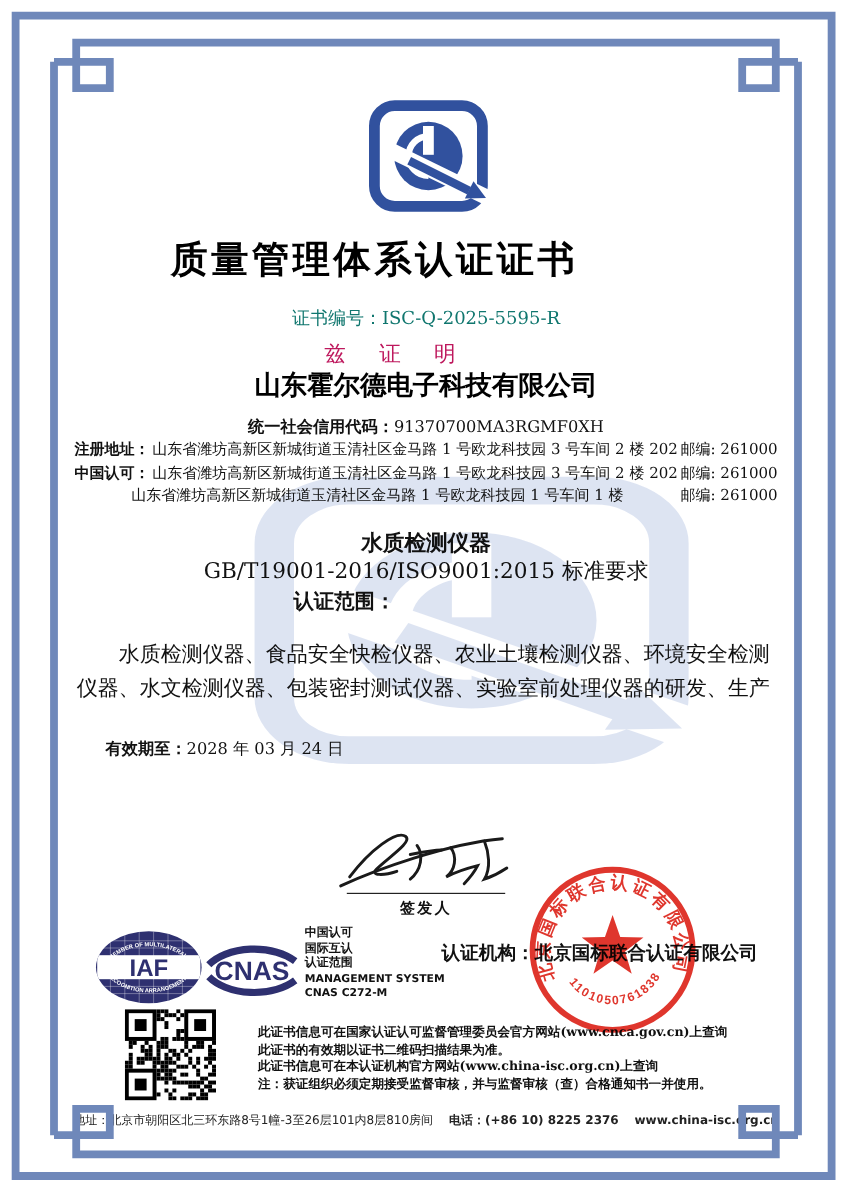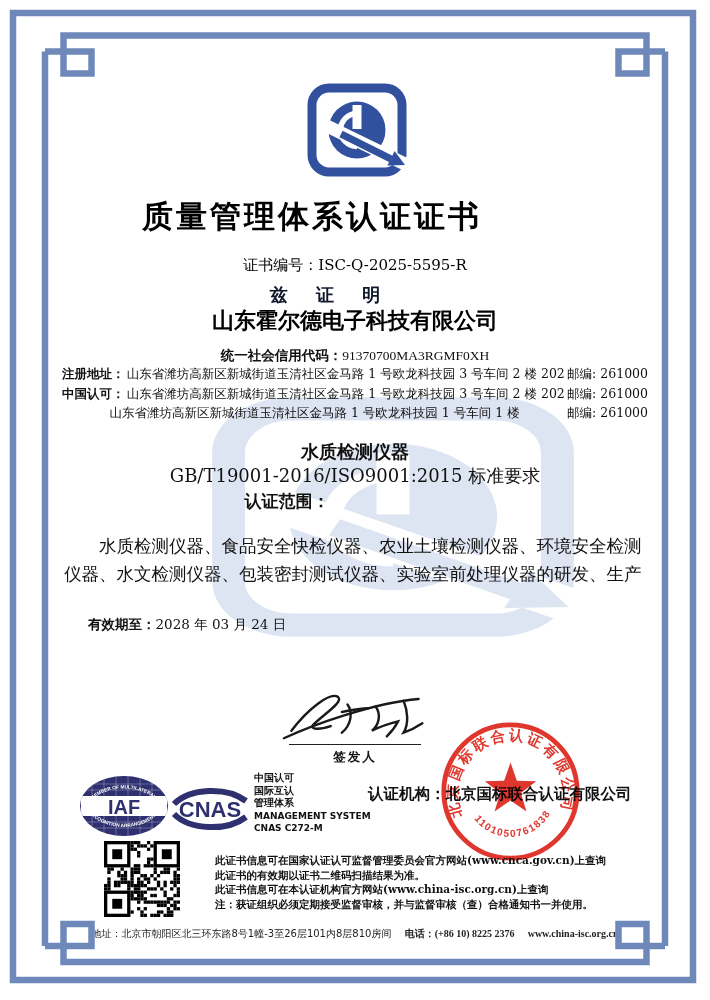--- a/index.html
+++ b/index.html
@@ -5,26 +5,26 @@
   html,body{margin:0;padding:0;width:710px;height:1000px;overflow:hidden;background:#fff;}
   .page{position:relative;width:710px;height:1000px;background:#fff;
         font-family:"DejaVu Serif","Liberation Serif",serif;color:#111;}
   svg{display:block;}
   .border-svg{position:absolute;left:0;top:0;z-index:4;pointer-events:none;}
   .watermark{position:absolute;left:203px;top:396px;z-index:0;opacity:.55;}
   .content{position:absolute;left:0;top:0;width:710px;height:1000px;z-index:1;}
   .logo-svg{position:absolute;left:305px;top:83px;}
   .title{position:absolute;top:196px;left:0;width:624px;text-align:center;
          font-size:31px;font-weight:bold;letter-spacing:3px;color:#000;}
-  .certno{position:absolute;top:256px;left:0;width:710px;text-align:center;font-size:15px;color:#000000;}
+  .certno{position:absolute;top:256px;left:0;width:710px;text-align:center;font-size:15px;color:#0f766e;}
   .hereby{position:absolute;top:283px;left:0;width:650px;text-align:center;
-          font-size:18px;font-weight:bold;letter-spacing:11px;text-indent:11px;color:#0f172a;}
+          font-size:18px;font-weight:normal;letter-spacing:11px;text-indent:11px;color:#be185d;}
   .company{position:absolute;top:306px;left:0;width:710px;text-align:center;
            font-size:22px;font-weight:bold;color:#000;}
-  .credit{position:absolute;top:347px;left:0;width:710px;text-align:center;font-size:13.5px;font-family:Liberation Serif, serif;}
+  .credit{position:absolute;top:347px;left:0;width:710px;text-align:center;font-size:13.5px;}
   .credit .lab{font-weight:bold;}
   .addr-rows{position:absolute;top:366px;left:62px;width:586px;font-size:12.5px;}
   .addr-row{display:flex;align-items:baseline;height:19.5px;}
   .addr-row .lab{font-weight:bold;white-space:nowrap;}
   .addr-row .txt{flex:1;text-align:center;white-space:nowrap;}
   .addr-row .zip{white-space:nowrap;}
   .sys-title{position:absolute;top:440px;left:0;width:710px;text-align:center;
              font-size:18px;font-weight:bold;}
   .standard{position:absolute;top:464px;left:0;width:710px;text-align:center;font-size:18px;}
   .scope-title{position:absolute;top:490px;left:0;width:574px;text-align:center;
@@ -42,21 +42,21 @@
              font-size:10px;font-weight:bold;line-height:12.5px;color:#111;}
   .cnas-text .en{font-size:9px;}
   .cert-body{position:absolute;left:368px;top:784px;font-size:15.5px;font-weight:bold;
              font-family:"DejaVu Sans","Liberation Sans",sans-serif;white-space:nowrap;}
   .stamp-svg{position:absolute;left:438px;top:719px;z-index:5;opacity:.92;mix-blend-mode:multiply;}
   .qr{position:absolute;left:104px;top:841px;}
   .notes{position:absolute;left:215px;top:853px;width:440px;font-size:10.5px;font-weight:600;
          line-height:14.5px;}
   .footer{position:absolute;top:927px;left:0;width:710px;text-align:center;font-size:10px;
           font-family:"DejaVu Sans","Liberation Sans",sans-serif;color:#222;white-space:nowrap;}
-  .footer .b{font-weight:bold;font-family:Liberation Serif, serif;}
+  .footer .b{font-weight:bold;}
   .footer .gap{display:inline-block;width:10px;}
 </style>
 </head>
 <body>
 
 <div class="page">
 
   <svg class="border-svg" width="710" height="1000" viewBox="0 0 710 1000">
     <g stroke="#6f88ba" stroke-width="6.5" fill="none">
       <path d="M 13,13 H 693 V 980 H 13 Z"></path>
@@ -179,21 +179,21 @@
 
     <svg class="cnas-svg" width="80" height="56" viewBox="0 0 80 56">
       <path d="M 4,23 A 44,27 0 0 1 76,20" fill="none" stroke="#2e3070" stroke-width="6"></path>
       <path d="M 4,33 A 44,27 0 0 0 76,36" fill="none" stroke="#2e3070" stroke-width="6"></path>
       <text x="40" y="36" text-anchor="middle" font-family="Liberation Sans, sans-serif" font-size="22" font-weight="bold" fill="#2e3070">CNAS</text>
     </svg>
 
     <div class="cnas-text">
       <div>中国认可</div>
       <div>国际互认</div>
-      <div>管理体系</div>
+      <div>认证范围</div>
       <div class="en">MANAGEMENT SYSTEM</div>
       <div class="en">CNAS C272-M</div>
     </div>
 
     <div class="cert-body">
       <span>认证机构：</span><span>北京国标联合认证有限公司</span>
     </div>
 
     <svg class="qr" id="qr-svg" width="76" height="76" viewBox="0 0 76 76">
         <rect x="26.43" y="0.00" width="3.30" height="3.30" fill="#000"></rect>

